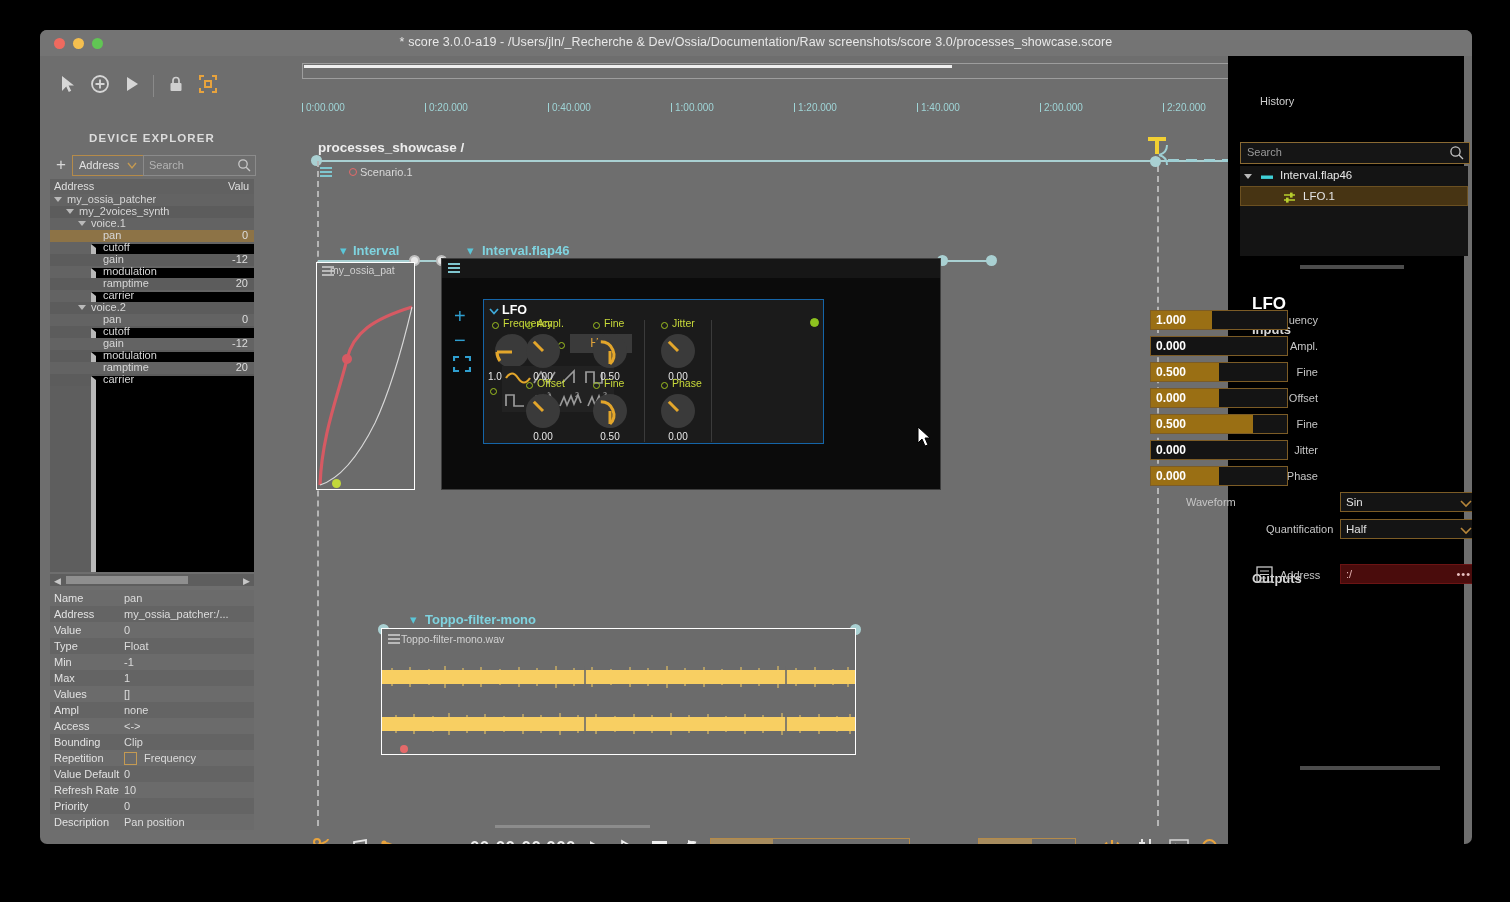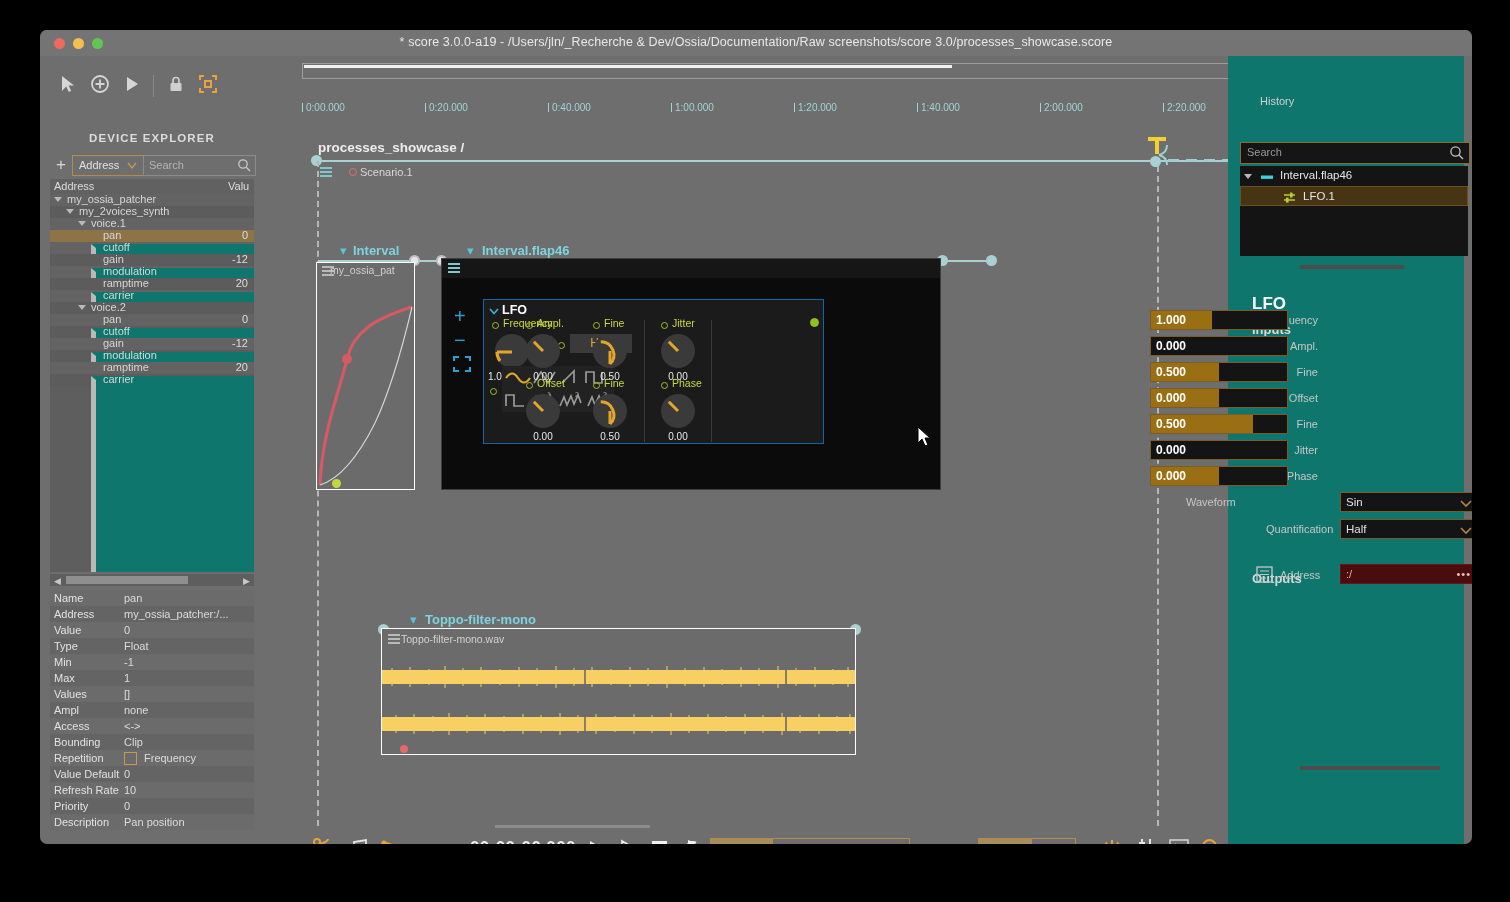--- a/index.html
+++ b/index.html
@@ -119,21 +119,21 @@
   .tcode{position:absolute;left:210px;top:10px;font-size:17px;font-weight:bold;color:#f0f0f0;letter-spacing:.4px;}
   .speedbox{position:absolute;left:450px;top:10px;width:198px;height:19px;border:1px solid #b58b4a;background:#6e6e6e;}
   .speedbox .fl{position:absolute;left:0;top:0;height:100%;background:#a78c5e;}
   .speedbox span{position:absolute;left:6px;top:3px;font-size:11.5px;color:#f3f3f3;}
   .volbox{position:absolute;left:718px;top:10px;width:96px;height:19px;border:1px solid #b58b4a;background:#6e6e6e;}
   .volbox .fl{position:absolute;left:0;top:0;height:100%;background:#a78c5e;}
   .volbox span{position:absolute;left:6px;top:3px;font-size:11.5px;color:#f3f3f3;}
   .botscroll{position:absolute;left:455px;top:795px;width:155px;height:6px;background:#8c8c8c;}
 
   
-  .right{position:absolute;left:1188px;top:26px;width:236px;height:823px;background:#0f766e;}
+  .right{position:absolute;left:1188px;top:26px;width:236px;height:823px;background:#000000;}
   .hist-title{position:absolute;left:32px;top:39px;font-size:11px;color:#cfcfcf;}
   .hsearch{position:absolute;left:12px;top:86px;width:228px;height:20px;border:1px solid #8a6a33;background:#151515;}
   .hsearch .ph{position:absolute;left:6px;top:3px;font-size:11px;color:#9a9a9a;}
   .hsearch .mag{position:absolute;right:5px;top:2px;}
   .hlist{position:absolute;left:12px;top:110px;width:228px;height:90px;background:#141414;}
   .hrow{position:relative;height:20px;font-size:11.5px;color:#e6e6e6;}
   .hrow.sel{background:#473413;border:1px solid #6b5021;box-sizing:border-box;}
   .hthumb{position:absolute;left:72px;top:209px;width:104px;height:4px;background:#4c4c4c;}
 
   .lfo-h{position:absolute;left:24px;top:238px;font-size:17px;font-weight:bold;color:#ffffff;}

